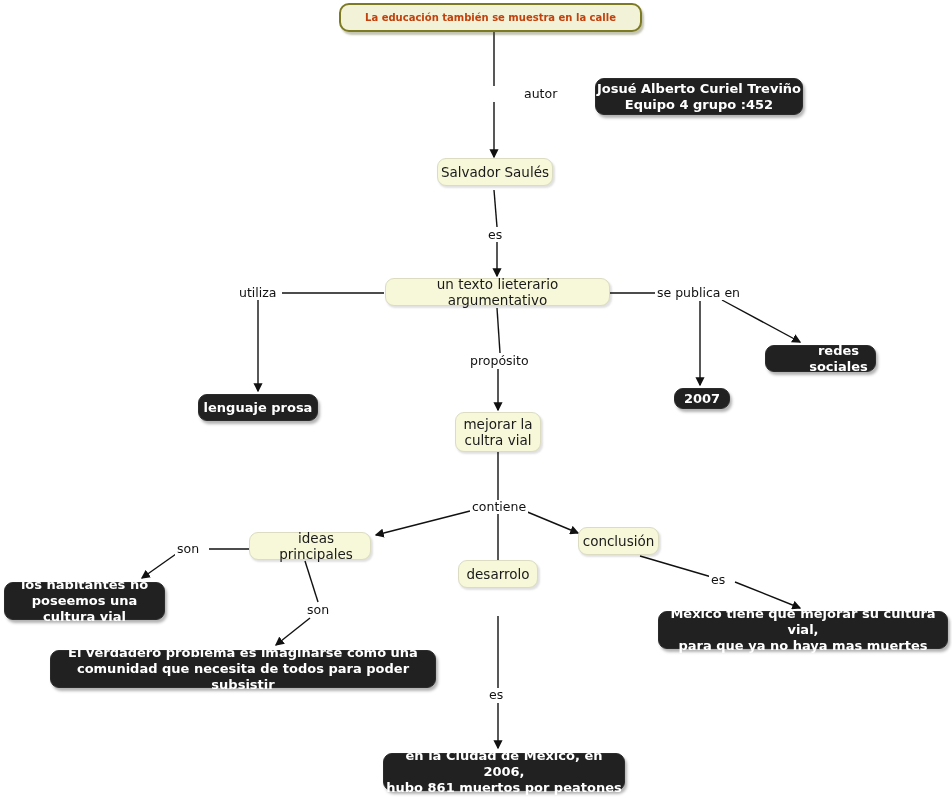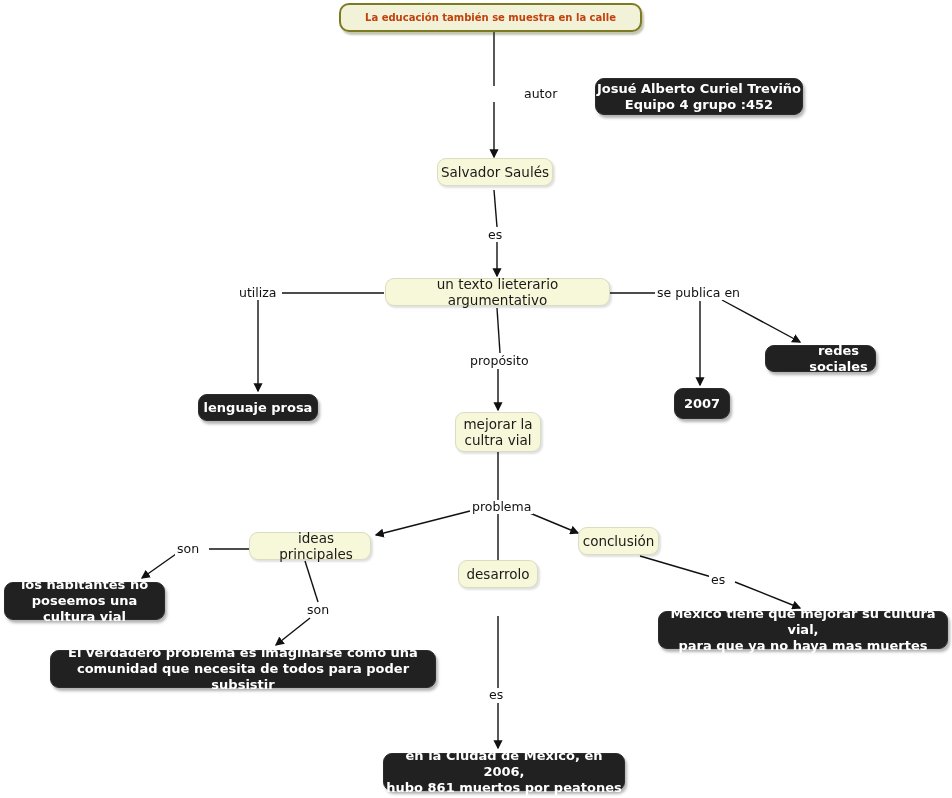--- a/index.html
+++ b/index.html
@@ -140,21 +140,21 @@
 
   <div class="node dark" style="left:595px; top:78px; width:208px; height:37px;">Josué Alberto Curiel Treviño
 Equipo 4 grupo :452</div>
 
   <div class="node light" style="left:437px; top:158px; width:116px; height:28px;">Salvador Saulés</div>
 
   <div class="node light" style="left:385px; top:278px; width:225px; height:28px;">un texto lieterario argumentativo</div>
 
   <div class="node dark" style="left:198px; top:394px; width:120px; height:27px;">lenguaje prosa</div>
 
-  <div class="node dark" style="left:674px; top:388px; width:56px; height:31px;">2007</div>
+  <div class="node dark" style="left:674px; top:388px; width:56px; height:21px;">2007</div>
 
   <div class="node dark" style="left:765px; top:345px; width:111px; height:27px;padding-left:36px;">redes sociales</div>
 
   <div class="node light" style="left:455px; top:412px; width:86px; height:40px;">mejorar la
 cultra vial</div>
 
   <div class="node light" style="left:249px; top:532px; width:122px; height:28px;padding-left:12px;">ideas principales</div>
 
   <div class="node light" style="left:458px; top:560px; width:80px; height:28px;">desarrolo</div>
 
@@ -175,21 +175,21 @@
   <div class="edge-label" style="left:474px; top:87px;margin-left:48px;">autor</div>
 
   <div class="edge-label" style="left:486px; top:228px;">es</div>
 
   <div class="edge-label" style="left:237px; top:286px;">utiliza</div>
 
   <div class="edge-label" style="left:468px; top:354px;">propósito</div>
 
   <div class="edge-label" style="left:655px; top:286px;">se publica en</div>
 
-  <div class="edge-label" style="left:470px; top:500px;">problema</div>
+  <div class="edge-label" style="left:470px; top:500px;">contiene</div>
 
   <div class="edge-label" style="left:175px; top:542px;">son</div>
 
   <div class="edge-label" style="left:305px; top:603px;">son</div>
 
   <div class="edge-label" style="left:709px; top:573px;">es</div>
 
   <div class="edge-label" style="left:487px; top:688px;">es</div>
 
 </div>

